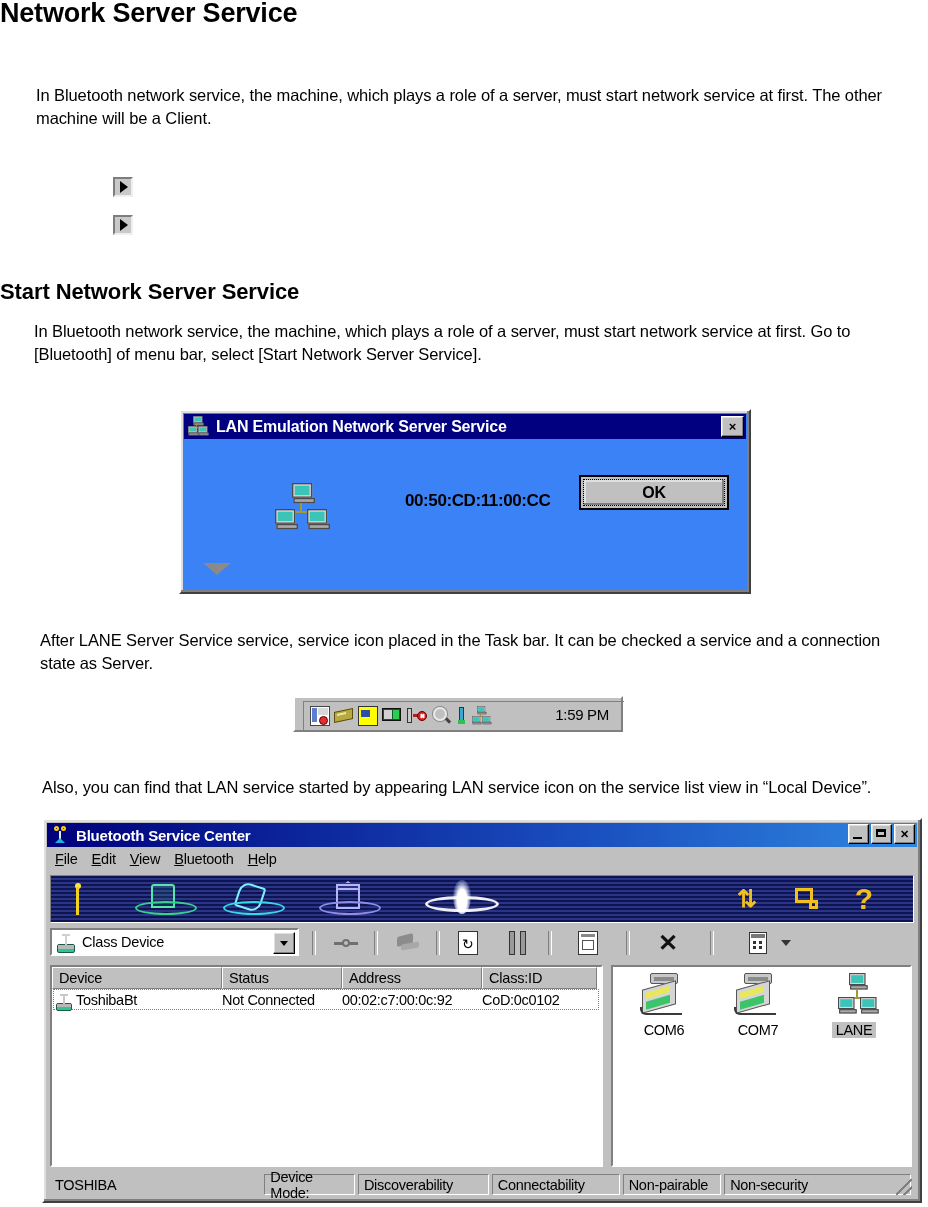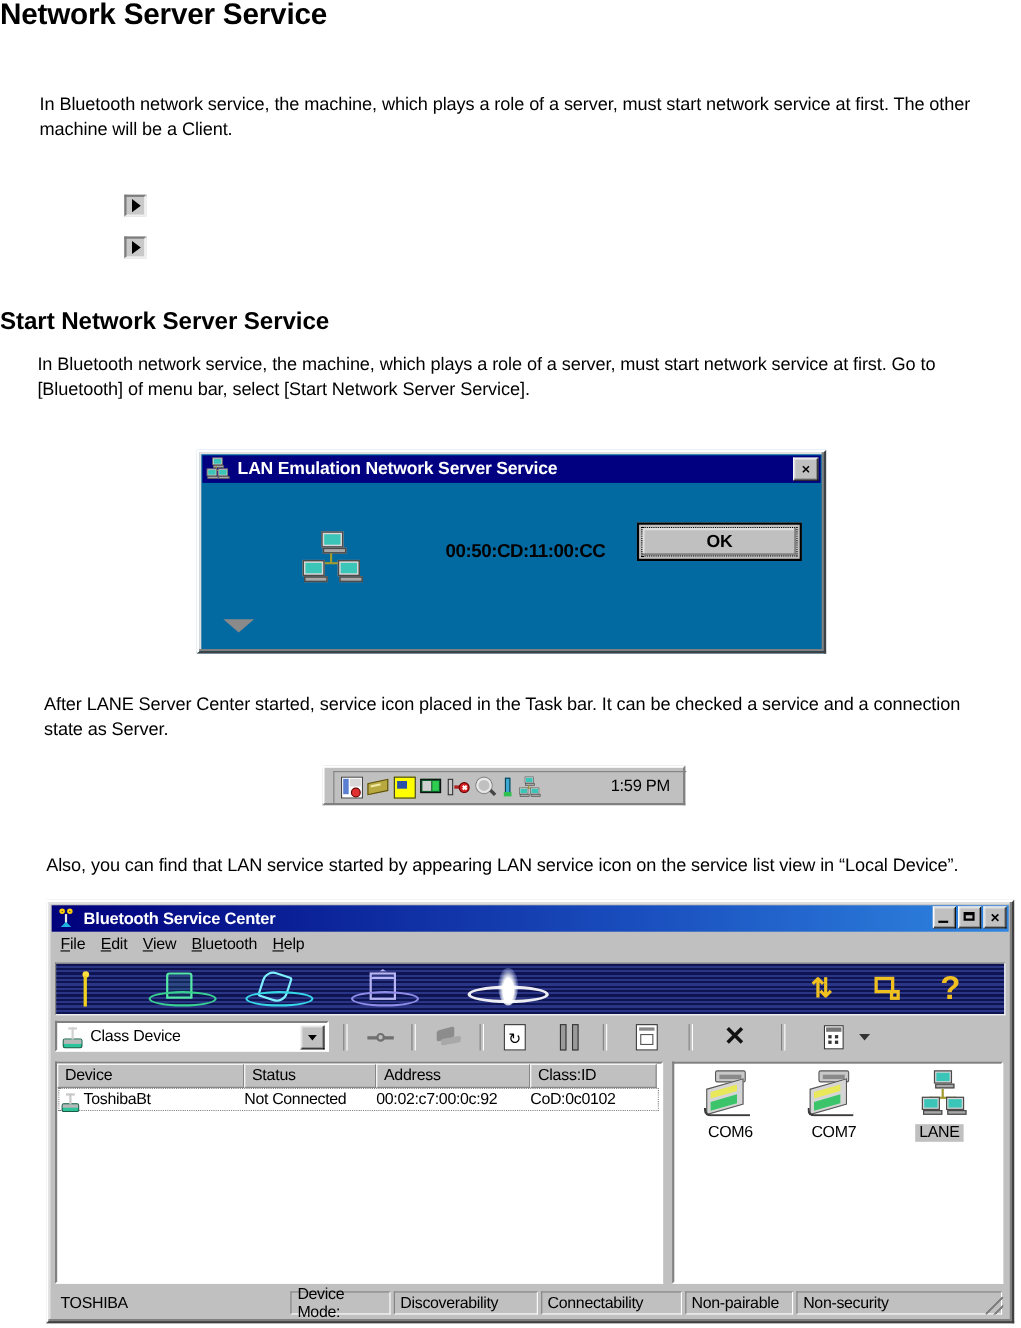--- a/index.html
+++ b/index.html
@@ -45,21 +45,21 @@
     content:"";position:absolute;left:5px;top:2px;
     border-left:8px solid #000;
     border-top:6px solid transparent;border-bottom:6px solid transparent;
   }
   .bullet-text{margin-left:16px;}
   a.greenlink{color:#008000;text-decoration:underline;}
 
   
   .dlg{
     position:absolute;left:179px;top:409px;width:572px;height:185px;
-    background:#0369a1;box-sizing:border-box;
+    background:#3b82f6;box-sizing:border-box;
     border-top:2px solid #ffffff;border-left:2px solid #ffffff;
     border-right:2px solid #404040;border-bottom:2px solid #404040;
     box-shadow: inset -2px -2px 0 #808080, inset 2px 2px 0 #dfdfdf;
   }
   .dlg-title{
     position:absolute;left:3px;top:3px;right:3px;height:25px;
     background:#000080;color:#fff;display:flex;align-items:center;
     font-size:16px;font-weight:bold;letter-spacing:-0.2px;
   }
   .dlg-title-text{margin-left:5px;}
@@ -321,21 +321,21 @@
 
     <div class="dlg-mac">00:50:CD:11:00:CC</div>
 
     <div class="dlg-btn btn-ok">
       <span class="focusrect">OK</span>
     </div>
 
     <div class="dlg-dropdown"></div>
   </div>
 
-  <div class="para p4">After LANE Server Center started, service icon placed in the Task bar.  It can be checked a service and a connection state as Server.</div>
+  <div class="para p4">After LANE Server Service service, service icon placed in the Task bar.  It can be checked a service and a connection state as Server.</div>
 
   <div class="tray">
     <div class="tray-inner">
       <span class="tico" style="background:#fff;border:1px solid #444;box-sizing:border-box;position:relative;">
         <span style="position:absolute;left:1px;top:1px;width:5px;height:14px;background:#5a7fd0;"></span>
         <span style="position:absolute;left:7px;top:1px;width:10px;height:7px;background:#d8d8d8;"></span>
         <span style="position:absolute;left:8px;top:9px;width:9px;height:9px;background:#e03030;border-radius:50%;border:1px solid #600;box-sizing:border-box;"></span>
       </span>
       <span class="tico" style="position:relative;">
         <span style="position:absolute;left:0;top:4px;width:19px;height:11px;background:#b8a840;border:1px solid #5a5010;transform:skewY(-12deg);box-sizing:border-box;"></span>

